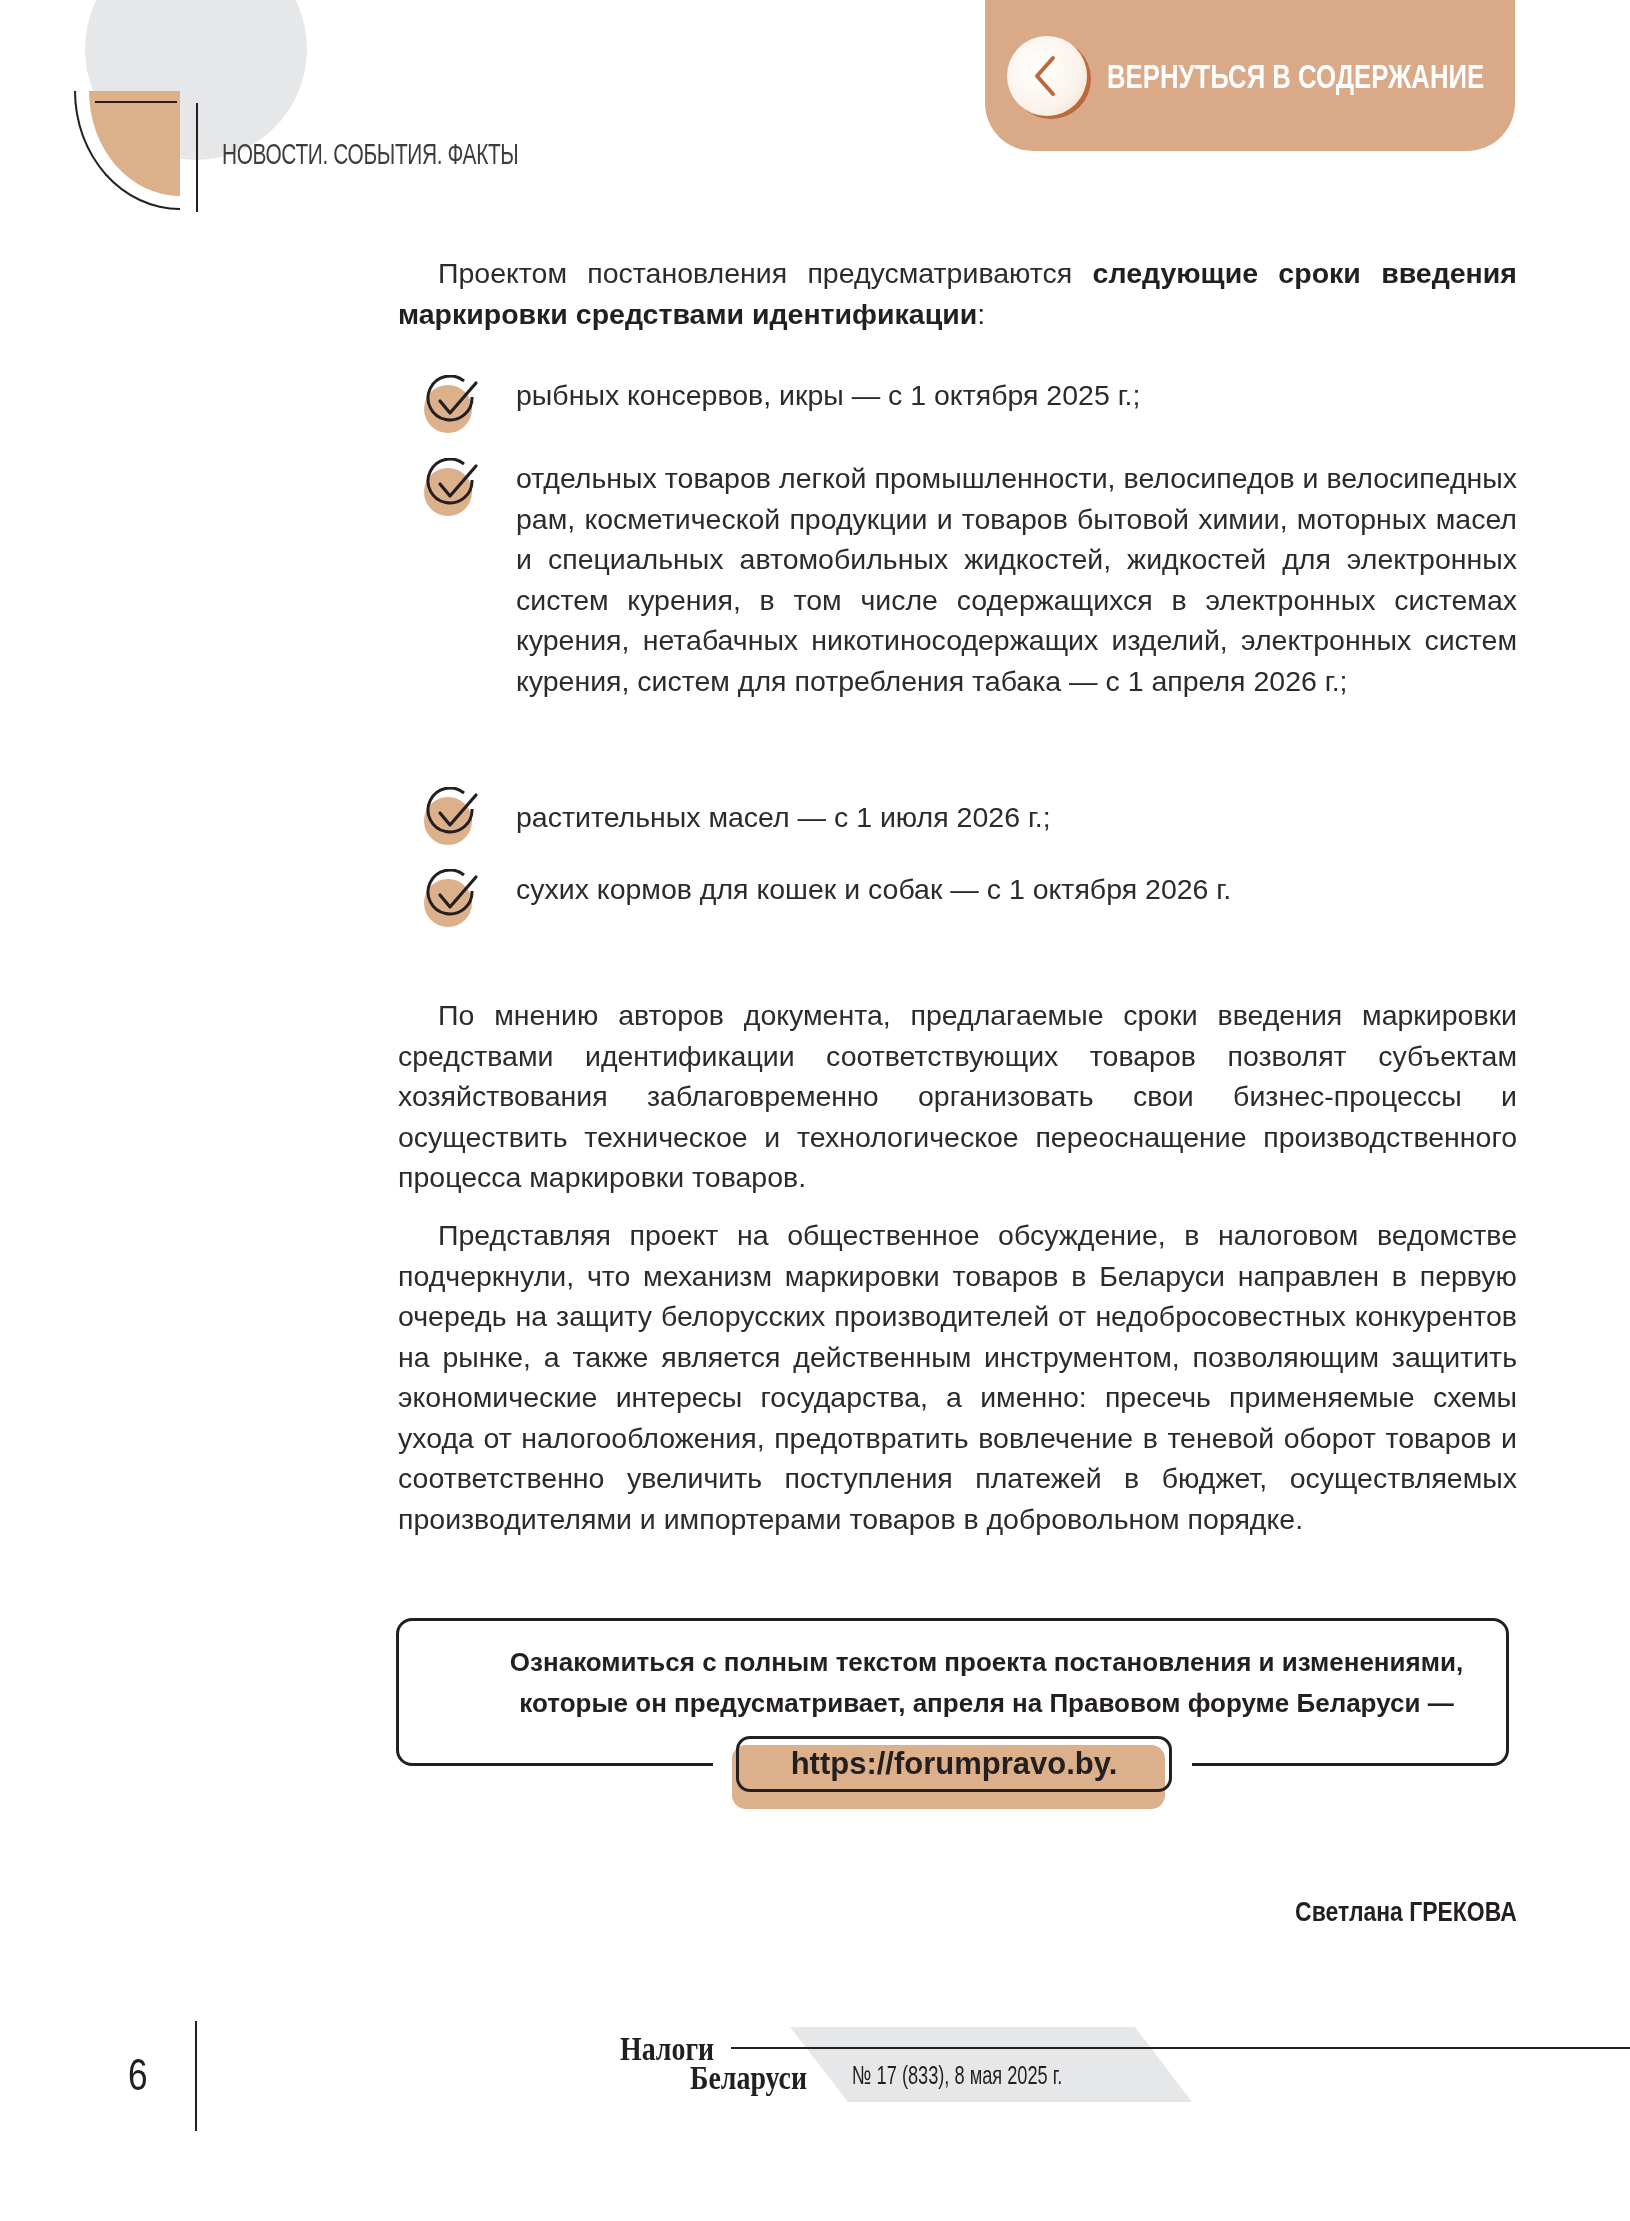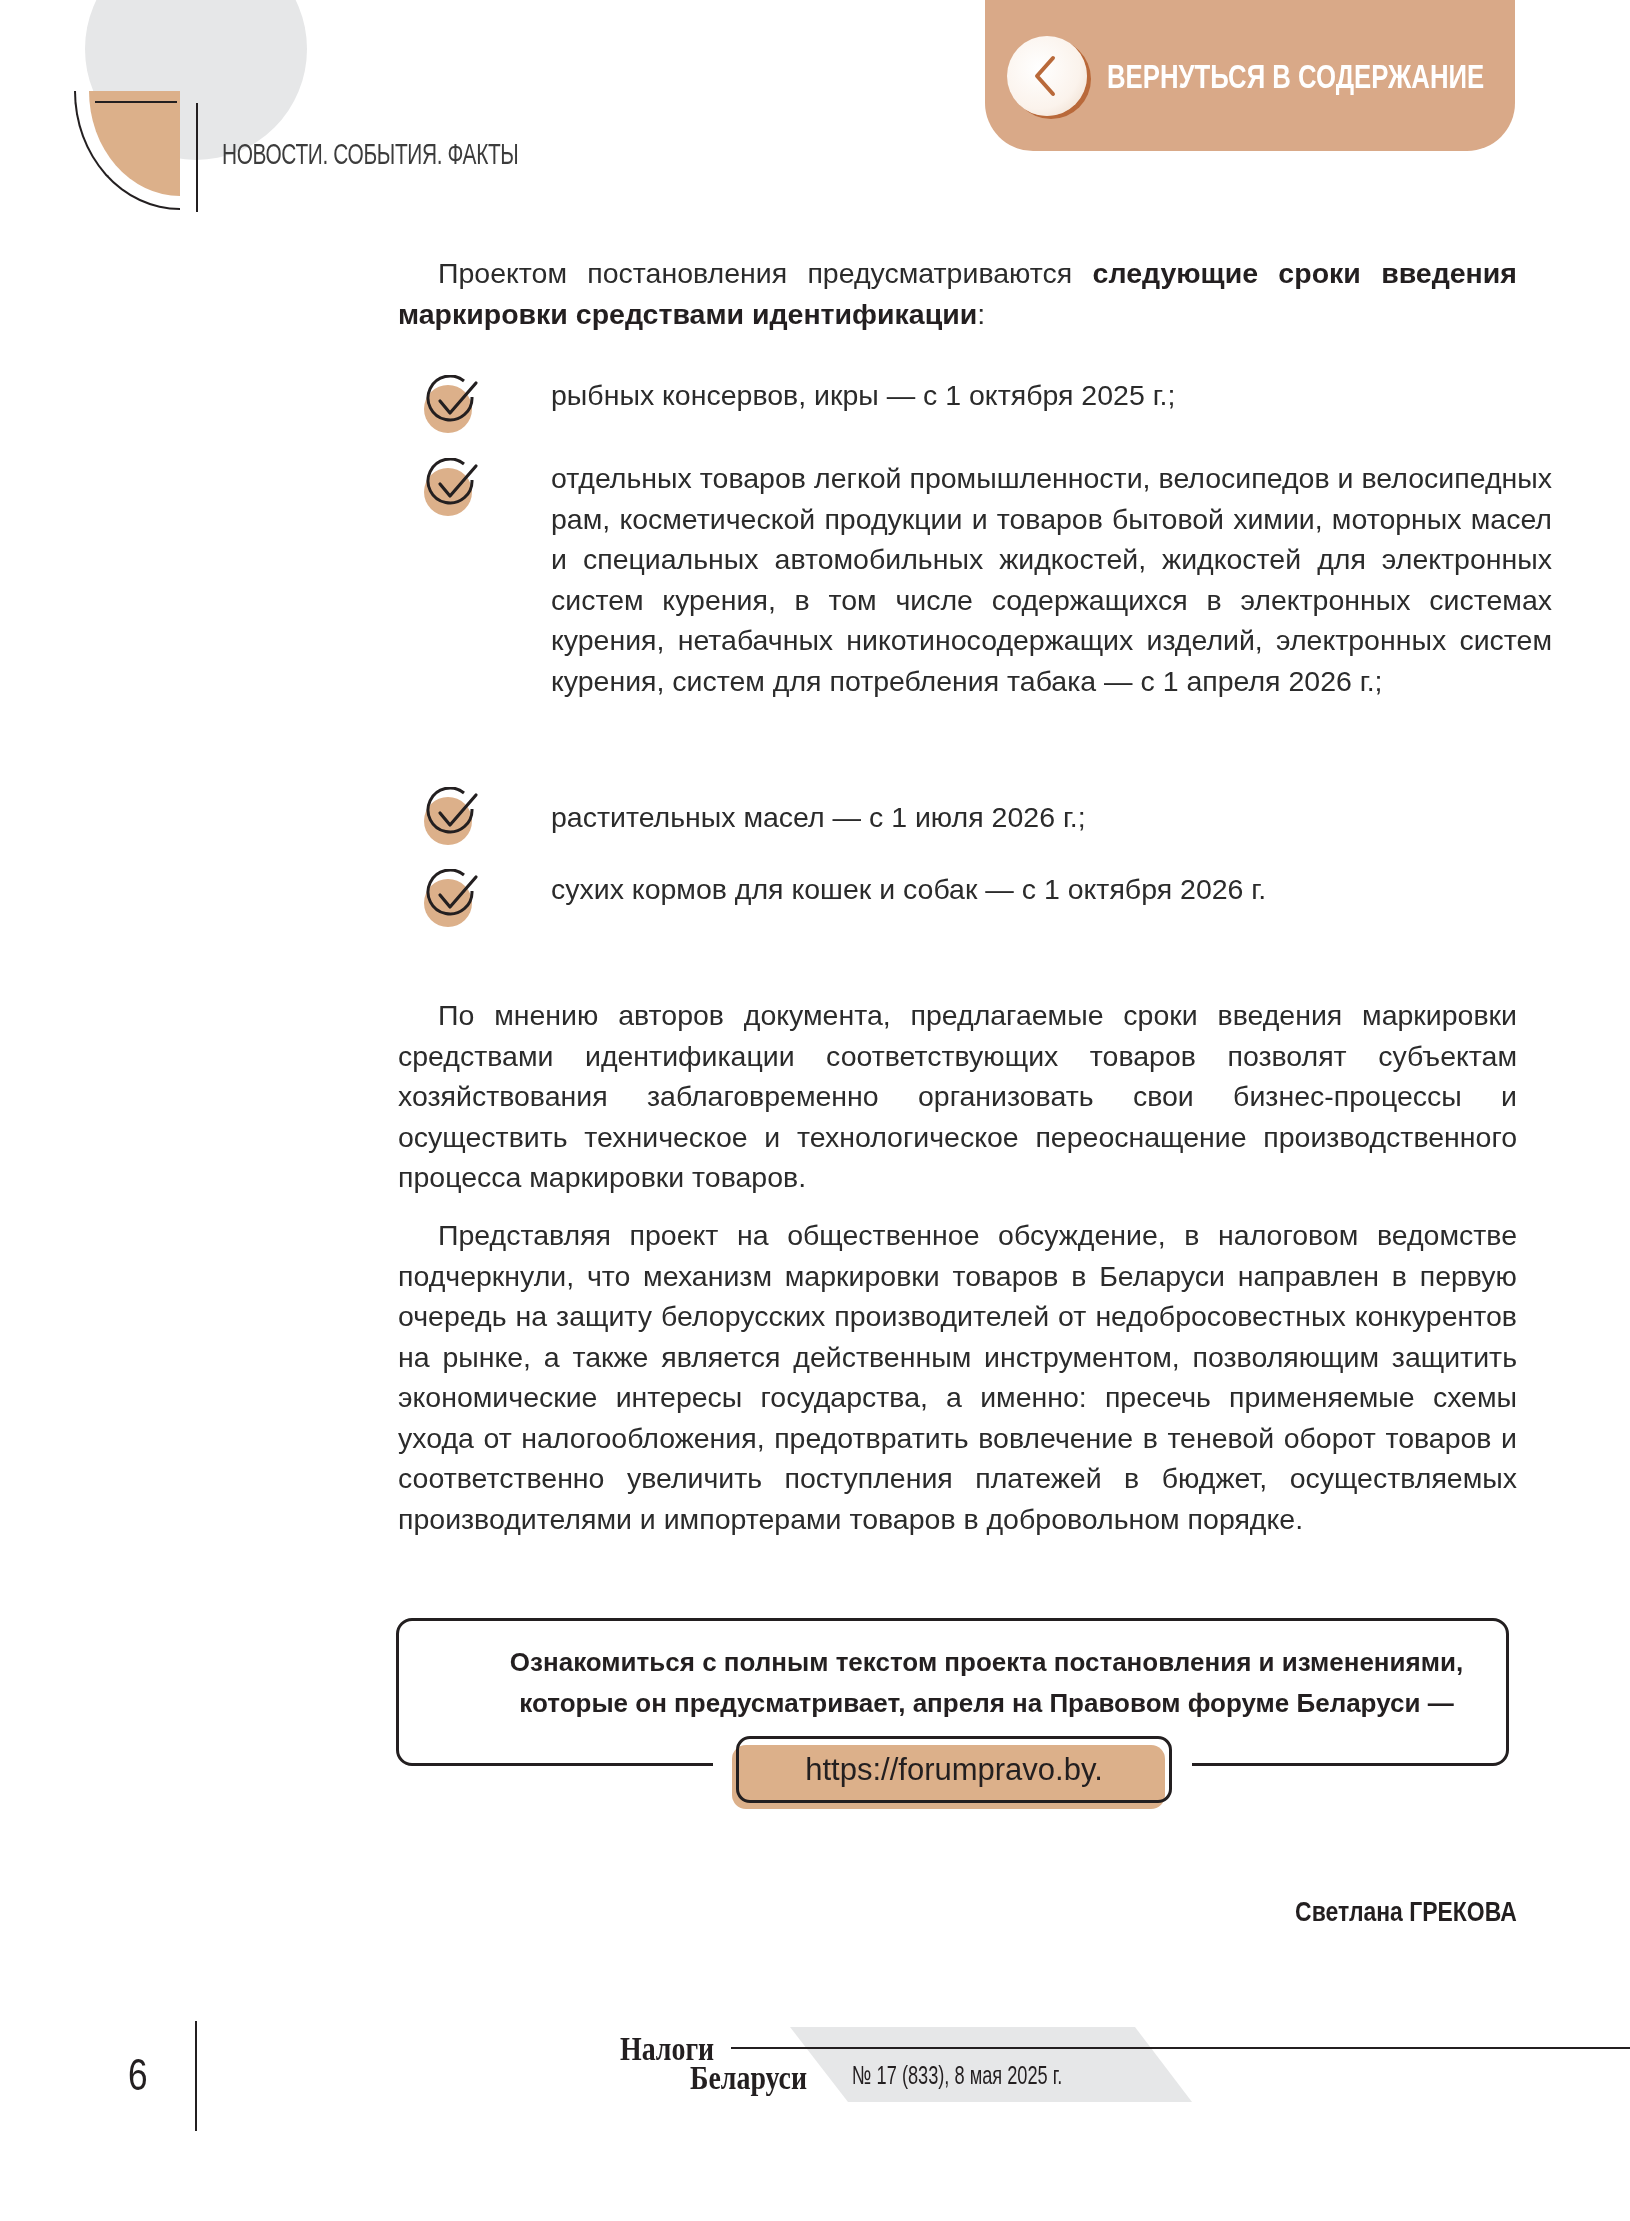--- a/index.html
+++ b/index.html
@@ -33,32 +33,32 @@
   .para { position:absolute; left:398px; width:1119px; font-size:28.5px; line-height:40.5px; text-align:justify;
           text-align-last:left; color:#2b2b2b; }
   .para .indent { display:inline-block; width:40px; }
   .para b { font-weight:bold; color:#231f20; }
 
   .list-item { position:absolute; left:398px; width:1119px; }
   .check { position:absolute; left:26px; width:64px; height:60px; }
   .check .blob { position:absolute; left:0; top:10px; width:48px; height:48px; border-radius:50%; background:#dcb08a; }
   .check svg { position:absolute; left:2px; top:0; }
   .list-text { position:absolute; left:118px; width:1001px; font-size:28.5px; line-height:40.5px; text-align:justify;
-               text-align-last:left; color:#2b2b2b;margin-left:35px; }
+               text-align-last:left; color:#2b2b2b; }
 
   
   .callout { left:396px; top:1618px; width:1113px; height:148px; border:3px solid #231f20; border-radius:16px;
              box-sizing:border-box; }
   .callout-gap { left:713px; top:1760px; width:479px; height:12px; background:#ffffff; }
   .callout-text { left:396px; top:1642px; width:1113px; text-align:center; font-size:26px; line-height:41px;
                   font-weight:bold; color:#231f20;margin-left:34px; }
   .url-shadow { left:732px; top:1745px; width:433px; height:64px; background:#dcb08a; border-radius:14px; }
-  .url-pill { left:736px; top:1736px; width:436px; height:67px; border:3px solid #231f20; border-radius:14px;
+  .url-pill { left:736px; top:1736px; width:436px; height:56px; border:3px solid #231f20; border-radius:14px;
               box-sizing:border-box; display:flex; align-items:center; justify-content:center;
-              font-size:31px; font-weight:normal; color:#231f20; text-decoration:none; cursor:pointer; }
+              font-size:31px; font-weight:bold; color:#231f20; text-decoration:none; cursor:pointer; }
 
   .author { left:1100px; top:1873px; width:417px; text-align:right; font-size:27px; font-weight:bold; color:#231f20;
             white-space:nowrap;margin-top:24px; }
   .author span { display:inline-block; transform:scaleX(0.85); transform-origin:right top; }
 
   
   .page-num { left:128px; top:2050px; font-size:44px; color:#231f20; transform:scaleX(0.8); transform-origin:left top; }
   .page-vline { left:195px; top:2021px; width:2px; height:110px; background:#231f20; }
   .footer-band { left:790px; top:2027px; width:402px; height:75px; background:#e6e7e8;
                  clip-path:polygon(0 0, 345px 0, 402px 75px, 58px 75px); }

